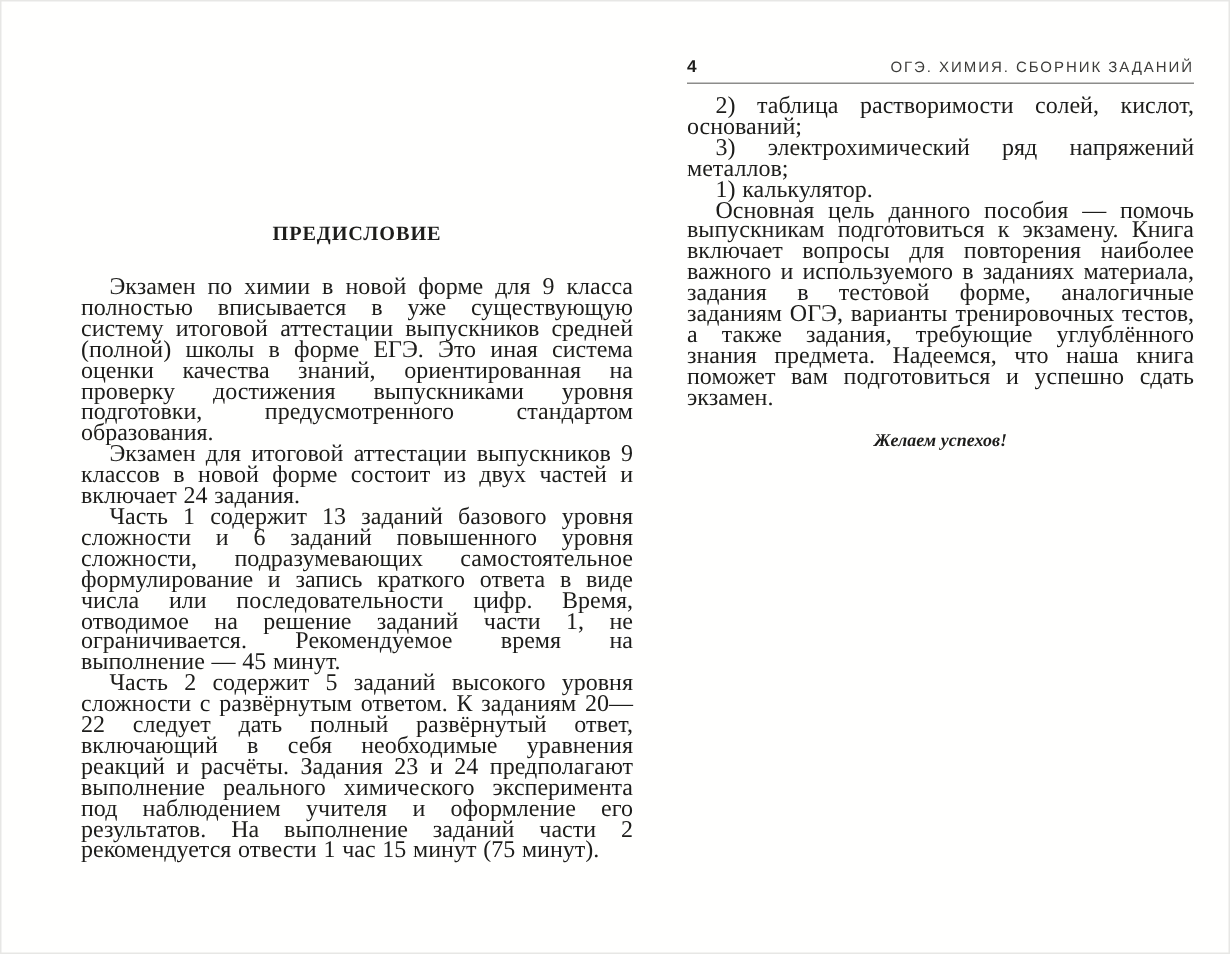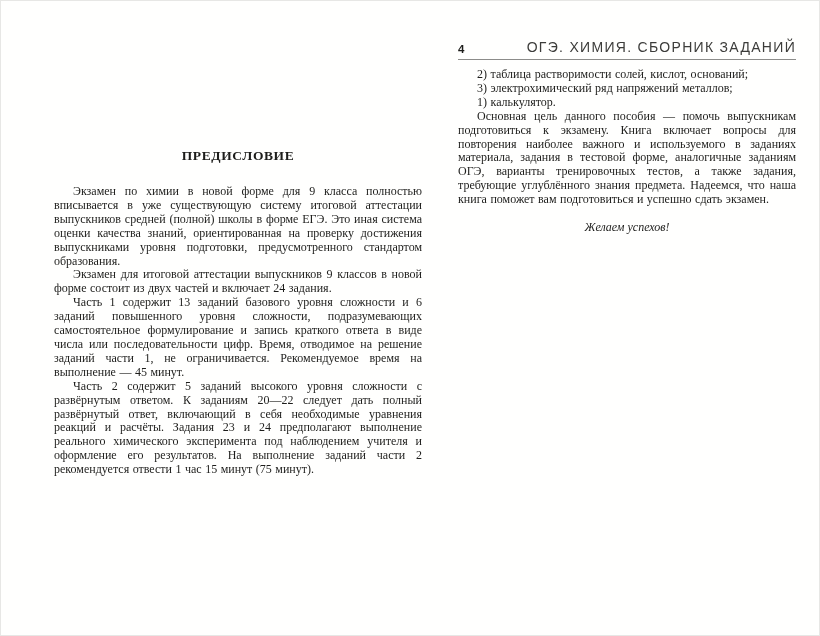--- a/index.html
+++ b/index.html
@@ -35,43 +35,43 @@
     align-items: flex-end;
     border-bottom: 1px solid #8c8c8a;
     padding-bottom: 4px;
   }
   .page-num {
     font-size: 11.5px;
     font-weight: bold;
     font-family: "Liberation Sans", sans-serif;
   }
   .running-title {
-    font-size: 14px;
+    font-size: 10px;
     letter-spacing: 1.3px;
     color: #3c3c3a;
     font-family: "Liberation Sans", sans-serif;
   }
   .heading {
     text-align: center;
     font-weight: bold;
     font-size: 13.5px;
     letter-spacing: 0.6px;
     margin-bottom: 21px;
   }
   p.body {
-    font-size: 12px;
+    font-size: 16px;
     line-height: 13.9px;
     text-align: justify;
     text-indent: 19px;
     word-spacing: 0.5px;
   }
   .rc-body { margin-top: 8px; }
   .signature {
     text-align: center;
-    font-weight: normal;
+    font-weight: bold;
     font-style: italic;
     font-size: 12px;
     margin-top: 13px;
   }
 </style>
 </head>
 <body>
 
 <div class="page">
 

